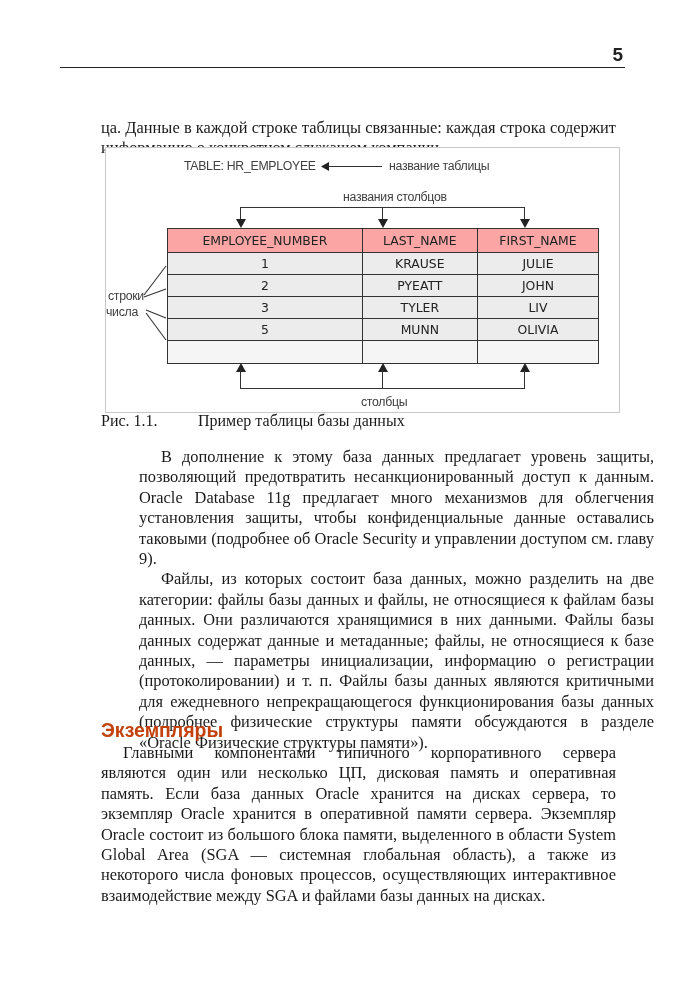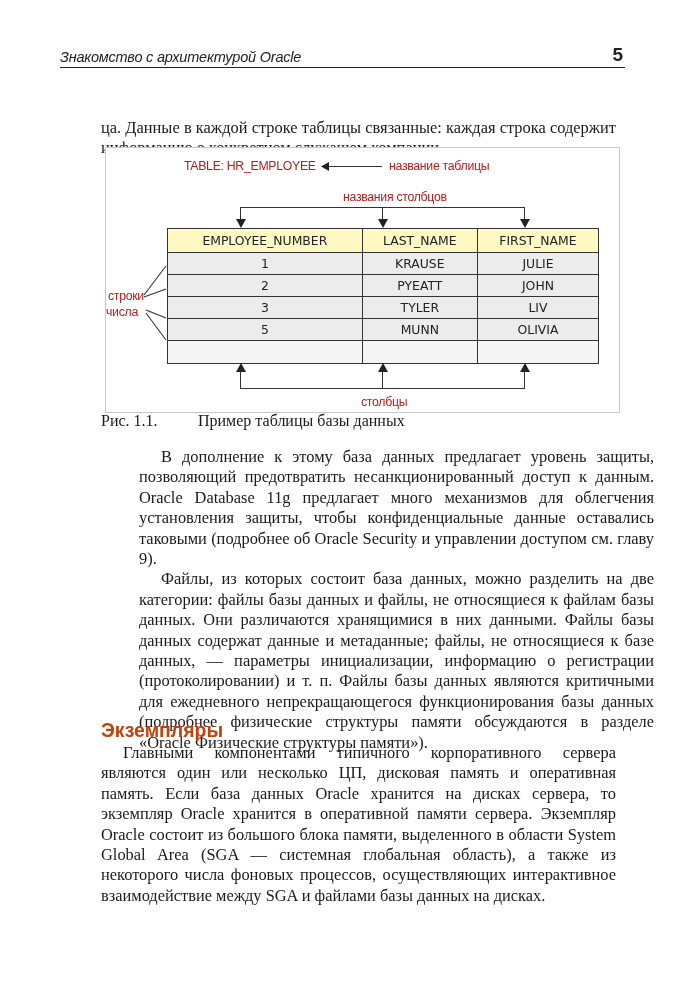--- a/index.html
+++ b/index.html
@@ -7,41 +7,40 @@
 
   .running-head { position: absolute; left: 60px; top: 45px; width: 565px; height: 22px; border-bottom: 1.5px solid #222; }
   .running-head .title { position: absolute; left: 0; bottom: 2px; font-family: "Liberation Sans", "DejaVu Sans", sans-serif; font-style: italic; font-size: 14.5px; letter-spacing: -0.2px; color: #222; }
   .running-head .page-num { position: absolute; right: 2px; bottom: 1px; font-family: "Liberation Sans", "DejaVu Sans", sans-serif; font-weight: bold; font-size: 19px; color: #222; }
 
   .text { position: absolute; left: 101px; width: 515px; font-size: 16.4px; line-height: 20.4px; text-align: justify; }
   .text p { margin: 0; text-indent: 0; }
   .text p.indent { text-indent: 22px; }
 
   .figure { position: absolute; left: 105px; top: 147px; width: 513px; height: 264px; border: 1px solid #c8c8c8; background: #fff; }
-  .fig-label { position: absolute; font-family: "Liberation Sans", "DejaVu Sans", sans-serif; font-size: 12.3px; color: #b91c1c; letter-spacing: -0.3px; }
+  .fig-label { position: absolute; font-family: "Liberation Sans", "DejaVu Sans", sans-serif; font-size: 12.3px; color: #404040; letter-spacing: -0.3px; }
   .fig-line { position: absolute; background: #333; }
 
   table.emp { position: absolute; left: 61px; top: 80px; width: 432px; border-collapse: collapse; font-family: "DejaVu Sans", "Liberation Sans", sans-serif; font-size: 12.4px; color: #222; }
   table.emp td, table.emp th { border: 1.3px solid #333; height: 21px; padding: 0; text-align: center; font-weight: normal; }
-  table.emp th { background: #fef9c3; height: 23px; }
+  table.emp th { background: #fca5a5; height: 23px; }
   table.emp td { background: #ececec; }
   table.emp tr.empty td { background: #f5f5f5; height: 22px; }
 
   .caption { position: absolute; left: 101px; top: 412px; font-size: 16px; }
   .caption .num { font-weight: normal; margin-top: 8px; }
   .caption .dot { }
   .caption .desc { position: absolute; left: 97px; white-space: nowrap; }
 
   .section-heading { position: absolute; left: 101px; top: 719px; font-family: "Liberation Sans", "DejaVu Sans", sans-serif; font-weight: bold; font-size: 19.5px; color: #c2410c; }
 </style>
 </head>
 <body>
 
 <div class="running-head">
-  <span class="title">Знакомство с архитектурой Oracle</span>
   <span class="page-num">5</span>
 </div>
 
 <div class="text" style="top:118px;">
   <p>ца. Данные в каждой строке таблицы связанные: каждая строка содержит информацию о конкретном служащем компании.</p>
 </div>
 
 <div class="figure">
   <span class="fig-label" style="left:78px; top:11px;">TABLE: HR_EMPLOYEE</span>
 

